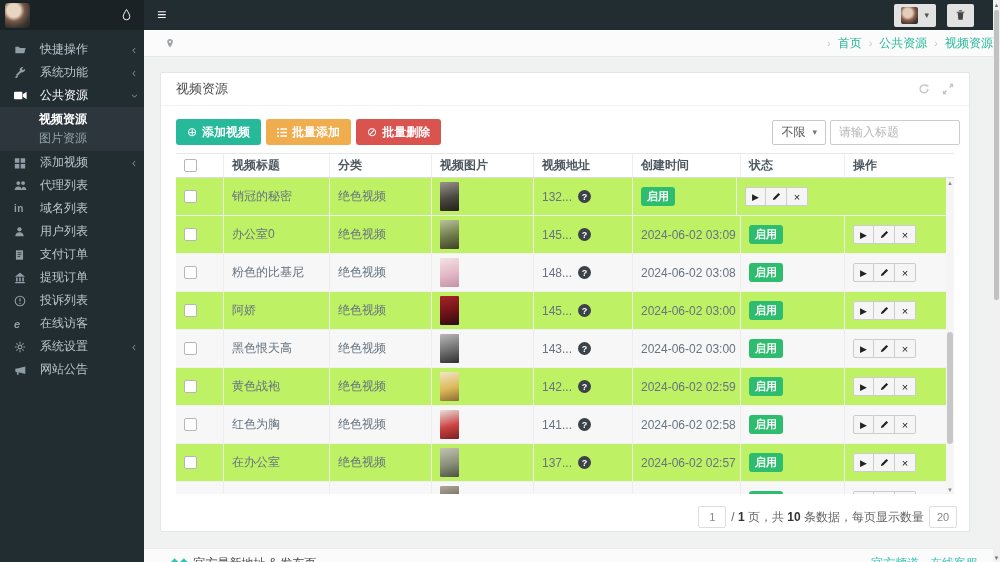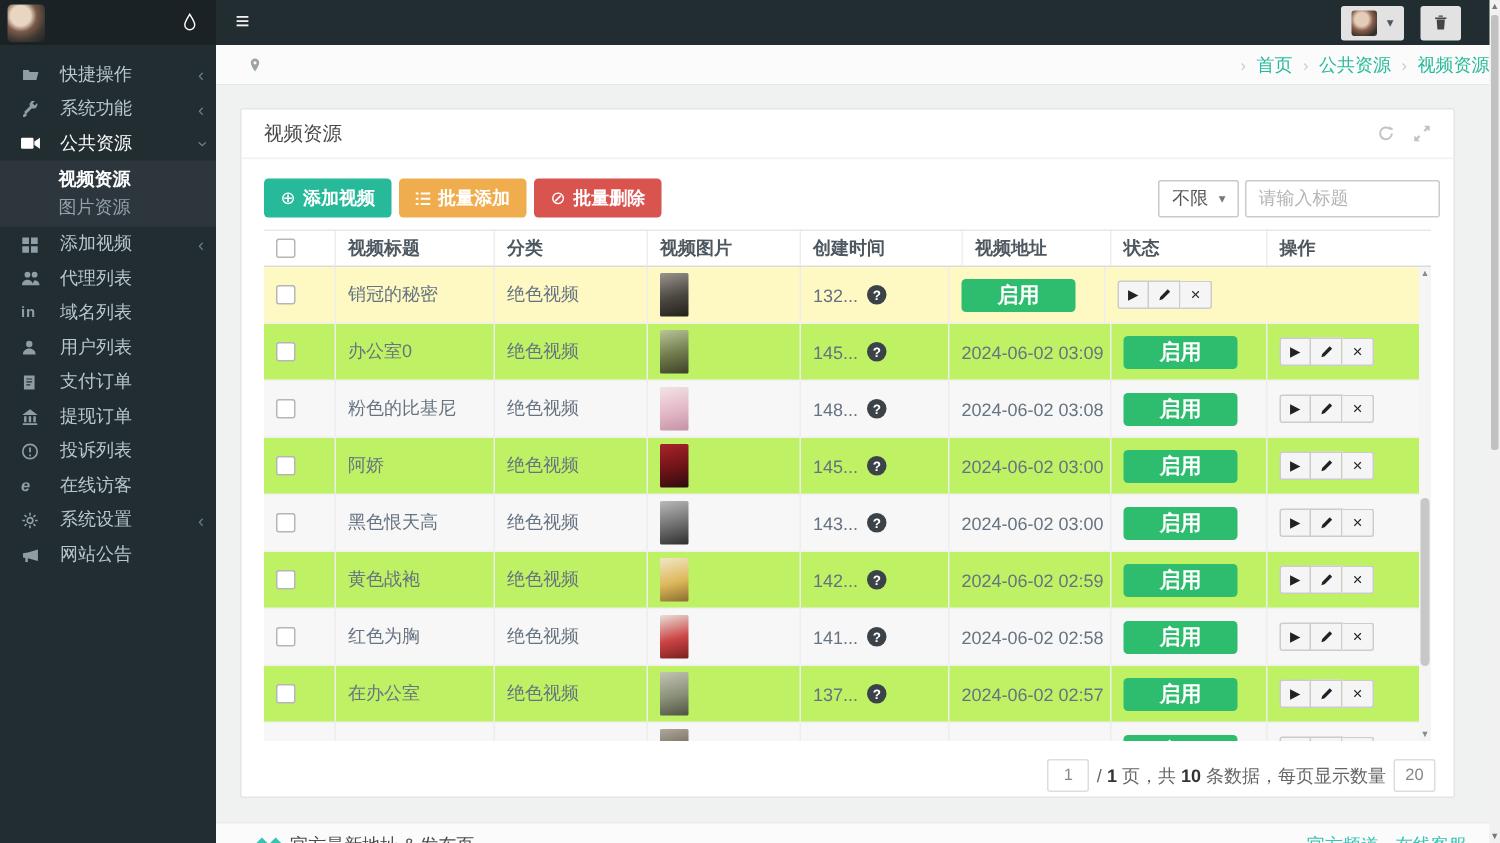--- a/index.html
+++ b/index.html
@@ -70,30 +70,30 @@
   .search-input::placeholder { color:#b5b5b5; }
 
   
   .table-wrap { position:absolute; left:15px; top:80px; width:778px; height:341px; overflow:hidden;
                 border-top:1px solid #e8e8e8; }
   .thead, .tr { display:flex; width:778px; }
   .thead { height:24px; border-bottom:1px solid #dcdcdc; }
   .th { display:flex; align-items:center; font-weight:bold; color:#4c575f; font-size:12px; }
   .tr { height:38px; border-bottom:1px solid #f0f0f0; background:#bef264; }
   .tr.alt { background:#f7f7f7; }
-  .tr.hl { background:#fef9c3; }
+  .tr.hl { background:#bef264; }
   .td { display:flex; align-items:center; color:#667380; font-size:12px; }
   .th, .td { padding-left:8px; border-right:1px solid #ededed; overflow:hidden; }
   .c0 { width:48px; } .c1 { width:106px; } .c2 { width:102px; } .c3 { width:102px; }
   .c4 { width:99px; } .c5 { width:108px; } .c6 { width:104px; } .c7 { width:109px; border-right:none; }
   .cb { width:13px; height:13px; border:1px solid #b6b6b6; border-radius:2px; background:#fff; display:inline-block; cursor:pointer; }
   .thumb { width:19px; height:29px; border-radius:1px; display:inline-block; }
   .qmark { width:13px; height:13px; border-radius:50%; background:#3b4248; color:#fff; font-size:9px; font-weight:bold;
            display:inline-flex; align-items:center; justify-content:center; margin-left:6px; cursor:pointer; }
-  .badge { background:#2ebd6e; color:#fff; font-size:14px; font-weight:bold; padding:2px 24px; border-radius:3px; cursor:pointer; }
+  .badge { background:#2ebd6e; color:#fff; font-size:11px; font-weight:bold; padding:2px 6px; border-radius:3px; cursor:pointer; }
   .btn-group { display:flex; }
   .act-btn { width:21px; height:19px; background:#f5f5f5; border:1px solid #ccc; border-left:none;
              display:flex; align-items:center; justify-content:center; font-size:9px; color:#222; cursor:pointer; padding:0; font-family:inherit; }
   .act-btn:first-child { border-left:1px solid #ccc; border-radius:2px 0 0 2px; }
   .act-btn:last-child { border-radius:0 2px 2px 0; font-size:11px; }
 
   
   .tbl-sb { position:absolute; right:0; top:24px; bottom:0; width:8px; background:#f5f5f5; }
   .tbl-sb .sb-up, .tbl-sb .sb-down { position:absolute; left:0; width:8px; height:9px; color:#8a8a8a; font-size:6px;
         display:flex; align-items:center; justify-content:center; cursor:pointer; }
@@ -335,22 +335,22 @@
       </div>
 
       <div class="table-wrap">
         <div class="thead" id="thead">
           <div class="th c0">
             <span class="cb"></span>
           </div>
         <div class="th c1">视频标题</div>
             <div class="th c2">分类</div>
             <div class="th c3">视频图片</div>
+            <div class="th c4">视频地址</div>
             <div class="th c5">创建时间</div>
-            <div class="th c4">视频地址</div>
             <div class="th c6">状态</div>
             <div class="th c7">操作</div>
           </div>
         <div id="tbody">
             <div class="tr hl">
     <div class="td c0">
                 <span class="cb"></span>
               </div>
     <div class="td c1">销冠的秘密</div>
     <div class="td c2">绝色视频</div>

